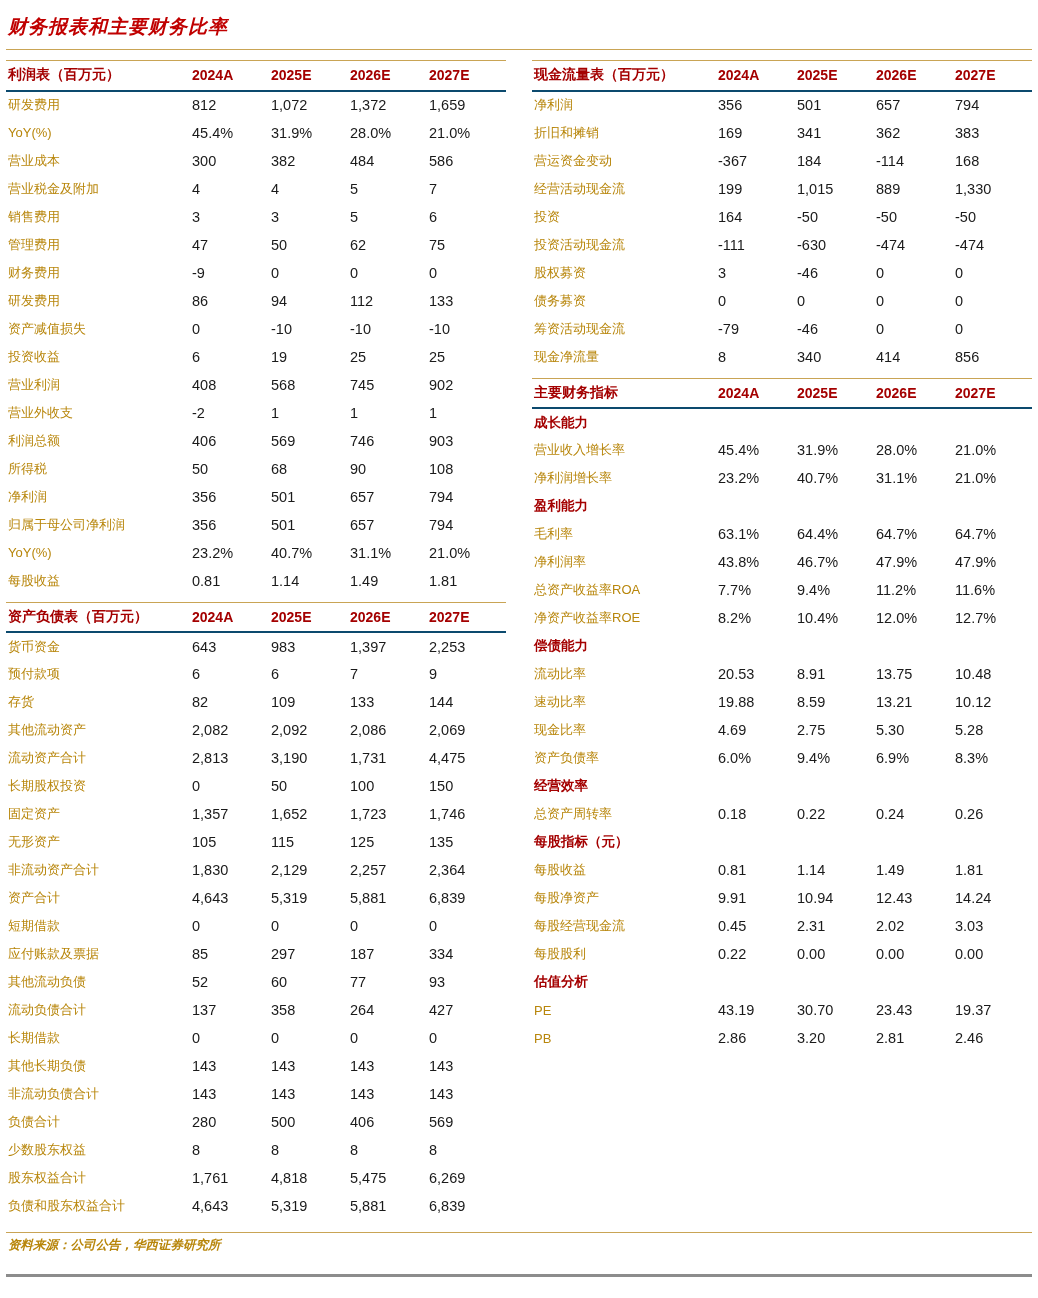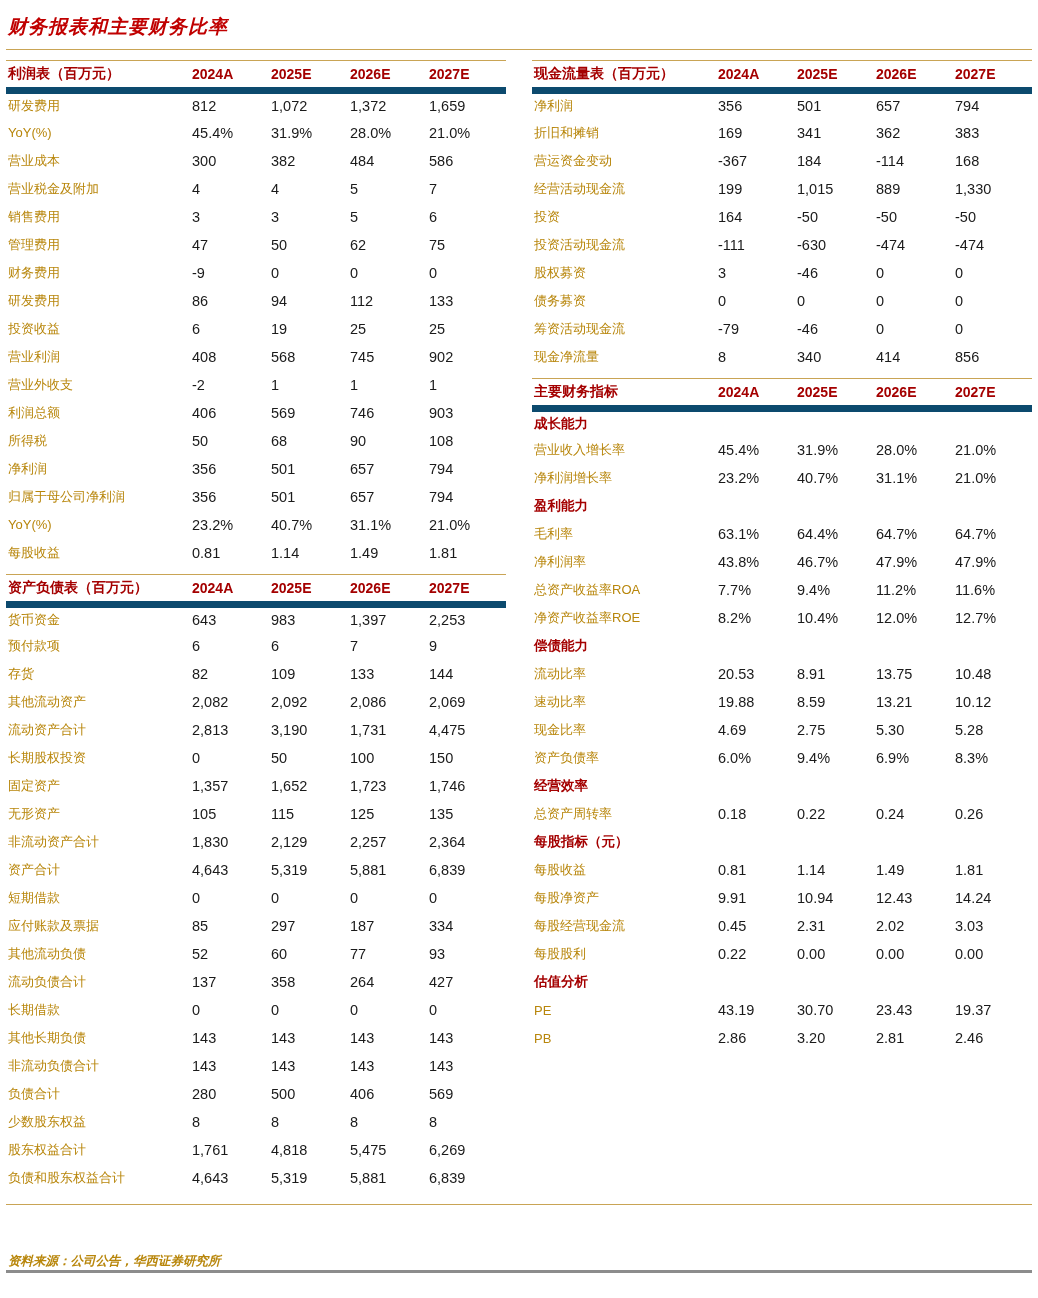--- a/index.html
+++ b/index.html
@@ -12,32 +12,31 @@
     font-size: 19px; letter-spacing: 1px;
     color: #C00000; margin: 0 0 9px 2px;
   }
   .title-rule { border-top: 1px solid #C9A455; margin: 0 0 10px 0; }
   .cols { display: flex; justify-content: space-between; align-items: flex-start; }
   .col { width: 500px; }
   table { width: 100%; border-collapse: collapse; table-layout: fixed; }
   table + table { margin-top: 7px; }
   col.label-col { width: 184px; }
   col.val-col { width: 79px; }
-  thead tr { border-top: 1.5px solid #C9A455; border-bottom: 7px solid #0c4a6e; }
+  thead tr { border-top: 1.5px solid #C9A455; border-bottom: 2px solid #0c4a6e; }
   th { text-align: left; font-size: 14px; font-weight: 700; color: #A40000; height: 30px; padding: 0 0 0 2px; }
   td { text-align: left; padding: 0 0 0 2px; height: 28px; vertical-align: middle; }
   td.row-label { color: #B8860B; font-size: 13px; }
   td.section-label { color: #A40000; font-weight: 700; font-size: 13.5px; }
   td.val { color: #1a1a1a; font-size: 14.5px; }
   .footer-rule { border-top: 1px solid #C9A455; margin-top: 12px; }
   .source {
     font-style: italic; font-weight: 700;
     color: #B8860B; font-size: 12.5px;
-    padding: 4px 0 0 2px;
-    margin-top: 44px;
+    padding: 4px 0 20px 2px;
   }
   .bottom-rule { border-top: 3px solid #8c8c8c; }
 </style>
 </head>
 <body>
 
 <div class="page">
   <h1 class="title">财务报表和主要财务比率</h1>
   <div class="title-rule"></div>
 
@@ -111,20 +110,27 @@
               <td class="val">0</td>
             </tr>
             <tr>
               <td class="row-label">研发费用</td>
               <td class="val">86</td>
               <td class="val">94</td>
               <td class="val">112</td>
               <td class="val">133</td>
             </tr>
             <tr>
+              <td class="row-label">资产减值损失</td>
+              <td class="val">0</td>
+              <td class="val">-10</td>
+              <td class="val">-10</td>
+              <td class="val">-10</td>
+            </tr>
+            <tr>
               <td class="row-label">投资收益</td>
               <td class="val">6</td>
               <td class="val">19</td>
               <td class="val">25</td>
               <td class="val">25</td>
             </tr>
             <tr>
               <td class="row-label">营业利润</td>
               <td class="val">408</td>
               <td class="val">568</td>

